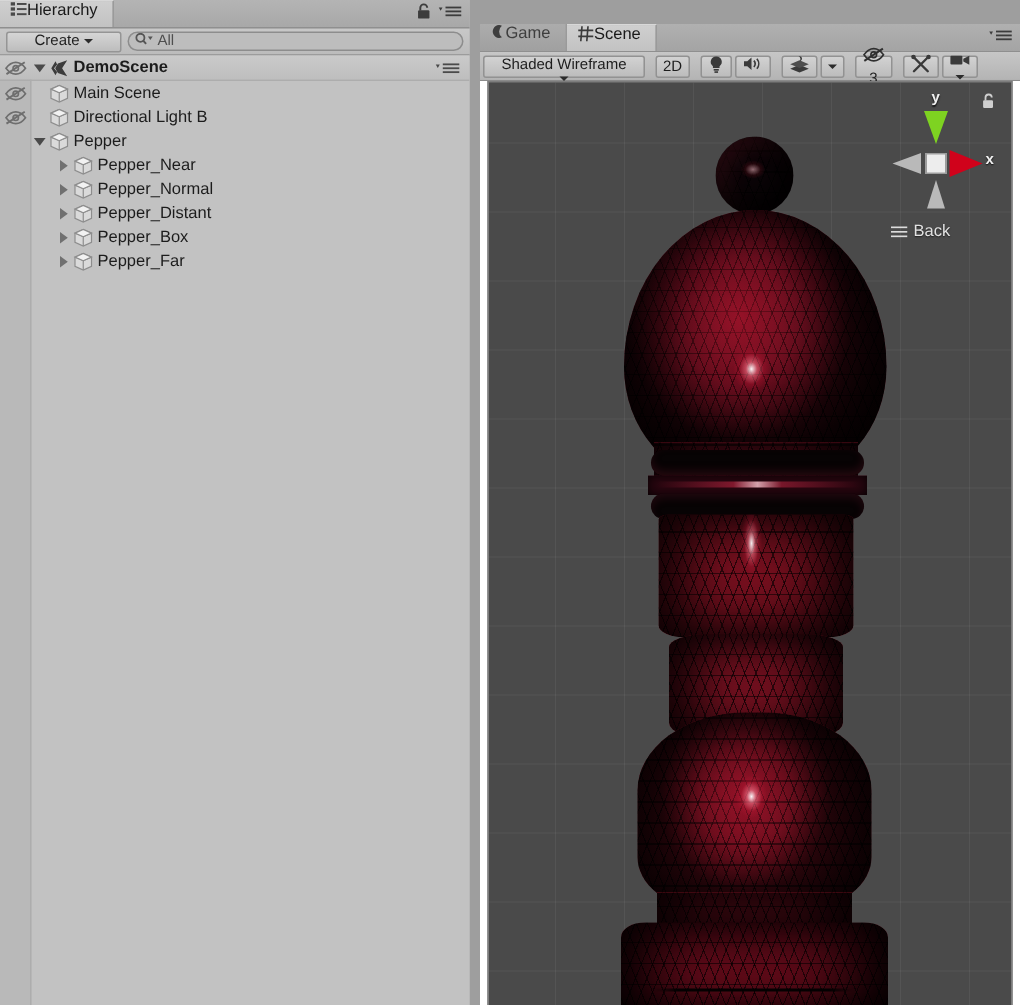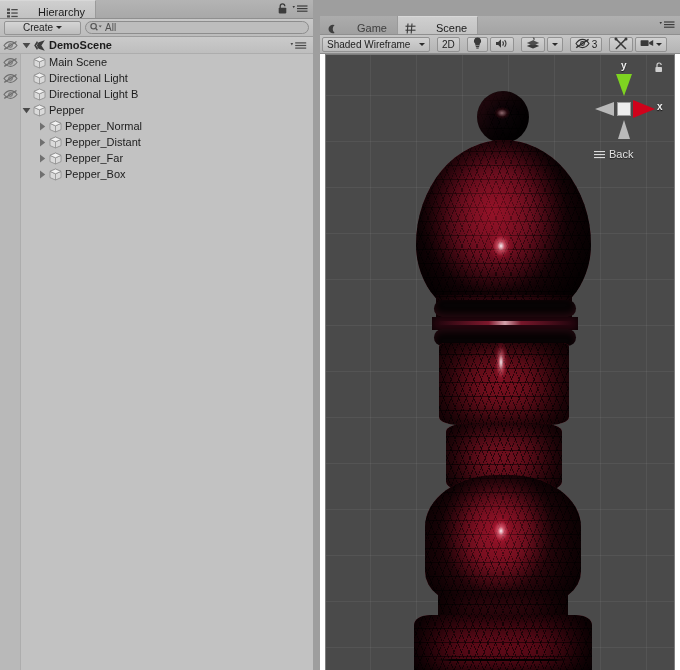--- a/index.html
+++ b/index.html
@@ -30,22 +30,22 @@
   .tabbar {
     position: relative;
     height: 18px;
     background: linear-gradient(to bottom, #b4b4b4 0%, #a8a8a8 100%);
     border-bottom: 1px solid #8f8f8f;
     display: flex;
     align-items: stretch;
   }
   .tab {
     display: flex;
-    align-items: flex-end;
-    gap: 20px;
+    align-items: flex-start;
+    gap: 0;
     padding: 0 10px 0 7px;
     height: 18px;
     box-sizing: border-box;
     font-size: 11px;
     color: #303030;
     cursor: default;
     border-right: 1px solid #9a9a9a;
   }
   .tab.active {
     background: linear-gradient(to bottom, #cfcfcf 0%, #c2c2c2 100%);
@@ -193,20 +193,21 @@
     gap: 2px;
     padding: 0 4px;
     background: linear-gradient(to bottom,#d2d2d2 0%,#bcbcbc 100%);
     border: 1px solid #929292;
     border-radius: 2px;
     box-sizing: border-box;
     font-size: 10px;
     color: #1d1d1d;
     cursor: default;
     white-space: nowrap;
+    flex-direction: column;
   }
   .tb-btn.wide { min-width: 108px; justify-content: space-between; }
   .tb-sep { width:3px; }
   .caret {
     width:0;height:0;
     border-left:3px solid transparent;
     border-right:3px solid transparent;
     border-top:3px solid #2b2b2b;
     display:inline-block;
   }
@@ -381,40 +382,20 @@
             <span class="spacer" style="width:0px"></span>
             <span class="twisty"></span>
             <span class="cube-ico">
               <svg width="13" height="13" viewBox="0 0 13 13">
                 <path d="M6.5 1 12 3.4v6.2L6.5 12 1 9.6V3.4Z" fill="#dadada" stroke="#8d8d8d" stroke-width="0.8"></path>
                 <path d="M1 3.4 6.5 5.8 12 3.4" fill="none" stroke="#8d8d8d" stroke-width="0.8"></path>
                 <path d="M6.5 5.8V12" fill="none" stroke="#8d8d8d" stroke-width="0.8"></path>
                 <path d="M1 3.4 6.5 1 12 3.4 6.5 5.8Z" fill="#f2f2f2" stroke="#8d8d8d" stroke-width="0.8"></path>
               </svg>
             </span>
-            <span class="rowlabel">Directional Light</span>
-          </div>
-          <div class="row">
-            <span class="eye-cell">
-              <svg width="15" height="11" viewBox="0 0 15 11">
-                <path d="M1 5.5C3 2.8 5.1 1.6 7.5 1.6s4.5 1.2 6.5 3.9c-2 2.7-4.1 3.9-6.5 3.9S3 8.2 1 5.5Z" fill="none" stroke="#6e6e6e" stroke-width="1.1"></path>
-                <circle cx="7.5" cy="5.5" r="1.8" fill="none" stroke="#6e6e6e" stroke-width="1.1"></circle>
-                <line x1="1.3" y1="9.4" x2="13.5" y2="1.5" stroke="#6e6e6e" stroke-width="1.3"></line>
-              </svg>
-            </span>
-            <span class="spacer" style="width:0px"></span>
-            <span class="twisty"></span>
-            <span class="cube-ico">
-              <svg width="13" height="13" viewBox="0 0 13 13">
-                <path d="M6.5 1 12 3.4v6.2L6.5 12 1 9.6V3.4Z" fill="#dadada" stroke="#8d8d8d" stroke-width="0.8"></path>
-                <path d="M1 3.4 6.5 5.8 12 3.4" fill="none" stroke="#8d8d8d" stroke-width="0.8"></path>
-                <path d="M6.5 5.8V12" fill="none" stroke="#8d8d8d" stroke-width="0.8"></path>
-                <path d="M1 3.4 6.5 1 12 3.4 6.5 5.8Z" fill="#f2f2f2" stroke="#8d8d8d" stroke-width="0.8"></path>
-              </svg>
-            </span>
             <span class="rowlabel">Directional Light B</span>
           </div>
           <div class="row">
             <span class="eye-cell"></span>
             <span class="spacer" style="width:0px"></span>
             <span class="twisty">
               <svg width="9" height="9" viewBox="0 0 9 9">
                 <path d="M0.6 2 L8.4 2 L4.5 7.2 Z" fill="#4a4a4a"></path>
               </svg>
             </span>
@@ -437,75 +418,93 @@
               </svg>
             </span>
             <span class="cube-ico">
               <svg width="13" height="13" viewBox="0 0 13 13">
                 <path d="M6.5 1 12 3.4v6.2L6.5 12 1 9.6V3.4Z" fill="#dadada" stroke="#8d8d8d" stroke-width="0.8"></path>
                 <path d="M1 3.4 6.5 5.8 12 3.4" fill="none" stroke="#8d8d8d" stroke-width="0.8"></path>
                 <path d="M6.5 5.8V12" fill="none" stroke="#8d8d8d" stroke-width="0.8"></path>
                 <path d="M1 3.4 6.5 1 12 3.4 6.5 5.8Z" fill="#f2f2f2" stroke="#8d8d8d" stroke-width="0.8"></path>
               </svg>
             </span>
-            <span class="rowlabel">Pepper_Normal</span>
+            <span class="rowlabel">Pepper_Near</span>
           </div>
           <div class="row">
             <span class="eye-cell"></span>
             <span class="spacer" style="width:16px"></span>
             <span class="twisty">
               <svg width="9" height="9" viewBox="0 0 9 9">
                 <path d="M2 0.6 L2 8.4 L7.2 4.5 Z" fill="#707070"></path>
               </svg>
             </span>
             <span class="cube-ico">
               <svg width="13" height="13" viewBox="0 0 13 13">
                 <path d="M6.5 1 12 3.4v6.2L6.5 12 1 9.6V3.4Z" fill="#dadada" stroke="#8d8d8d" stroke-width="0.8"></path>
                 <path d="M1 3.4 6.5 5.8 12 3.4" fill="none" stroke="#8d8d8d" stroke-width="0.8"></path>
                 <path d="M6.5 5.8V12" fill="none" stroke="#8d8d8d" stroke-width="0.8"></path>
                 <path d="M1 3.4 6.5 1 12 3.4 6.5 5.8Z" fill="#f2f2f2" stroke="#8d8d8d" stroke-width="0.8"></path>
               </svg>
             </span>
-            <span class="rowlabel">Pepper_Distant</span>
+            <span class="rowlabel">Pepper_Normal</span>
           </div>
           <div class="row">
             <span class="eye-cell"></span>
             <span class="spacer" style="width:16px"></span>
             <span class="twisty">
               <svg width="9" height="9" viewBox="0 0 9 9">
                 <path d="M2 0.6 L2 8.4 L7.2 4.5 Z" fill="#707070"></path>
               </svg>
             </span>
             <span class="cube-ico">
               <svg width="13" height="13" viewBox="0 0 13 13">
                 <path d="M6.5 1 12 3.4v6.2L6.5 12 1 9.6V3.4Z" fill="#dadada" stroke="#8d8d8d" stroke-width="0.8"></path>
                 <path d="M1 3.4 6.5 5.8 12 3.4" fill="none" stroke="#8d8d8d" stroke-width="0.8"></path>
                 <path d="M6.5 5.8V12" fill="none" stroke="#8d8d8d" stroke-width="0.8"></path>
                 <path d="M1 3.4 6.5 1 12 3.4 6.5 5.8Z" fill="#f2f2f2" stroke="#8d8d8d" stroke-width="0.8"></path>
               </svg>
             </span>
-            <span class="rowlabel">Pepper_Far</span>
+            <span class="rowlabel">Pepper_Distant</span>
           </div>
           <div class="row">
             <span class="eye-cell"></span>
             <span class="spacer" style="width:16px"></span>
             <span class="twisty">
               <svg width="9" height="9" viewBox="0 0 9 9">
                 <path d="M2 0.6 L2 8.4 L7.2 4.5 Z" fill="#707070"></path>
               </svg>
             </span>
             <span class="cube-ico">
               <svg width="13" height="13" viewBox="0 0 13 13">
                 <path d="M6.5 1 12 3.4v6.2L6.5 12 1 9.6V3.4Z" fill="#dadada" stroke="#8d8d8d" stroke-width="0.8"></path>
                 <path d="M1 3.4 6.5 5.8 12 3.4" fill="none" stroke="#8d8d8d" stroke-width="0.8"></path>
                 <path d="M6.5 5.8V12" fill="none" stroke="#8d8d8d" stroke-width="0.8"></path>
                 <path d="M1 3.4 6.5 1 12 3.4 6.5 5.8Z" fill="#f2f2f2" stroke="#8d8d8d" stroke-width="0.8"></path>
               </svg>
             </span>
             <span class="rowlabel">Pepper_Box</span>
+          </div>
+          <div class="row">
+            <span class="eye-cell"></span>
+            <span class="spacer" style="width:16px"></span>
+            <span class="twisty">
+              <svg width="9" height="9" viewBox="0 0 9 9">
+                <path d="M2 0.6 L2 8.4 L7.2 4.5 Z" fill="#707070"></path>
+              </svg>
+            </span>
+            <span class="cube-ico">
+              <svg width="13" height="13" viewBox="0 0 13 13">
+                <path d="M6.5 1 12 3.4v6.2L6.5 12 1 9.6V3.4Z" fill="#dadada" stroke="#8d8d8d" stroke-width="0.8"></path>
+                <path d="M1 3.4 6.5 5.8 12 3.4" fill="none" stroke="#8d8d8d" stroke-width="0.8"></path>
+                <path d="M6.5 5.8V12" fill="none" stroke="#8d8d8d" stroke-width="0.8"></path>
+                <path d="M1 3.4 6.5 1 12 3.4 6.5 5.8Z" fill="#f2f2f2" stroke="#8d8d8d" stroke-width="0.8"></path>
+              </svg>
+            </span>
+            <span class="rowlabel">Pepper_Far</span>
           </div>
         </div>
     </div>
   </div>
 
   <div id="scene-panel">
 
     <div class="scene-tabbar">
       <div class="tab inactive">
         <span class="tab-icon">

